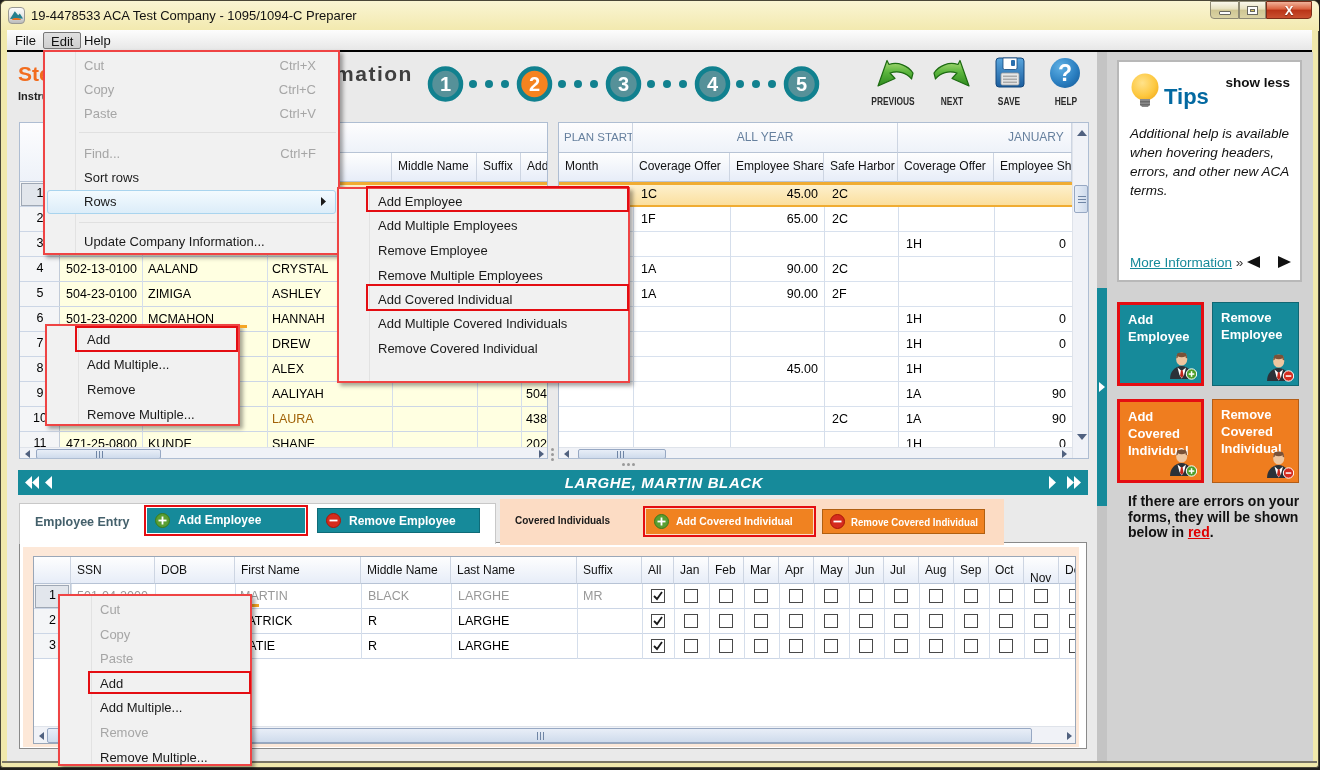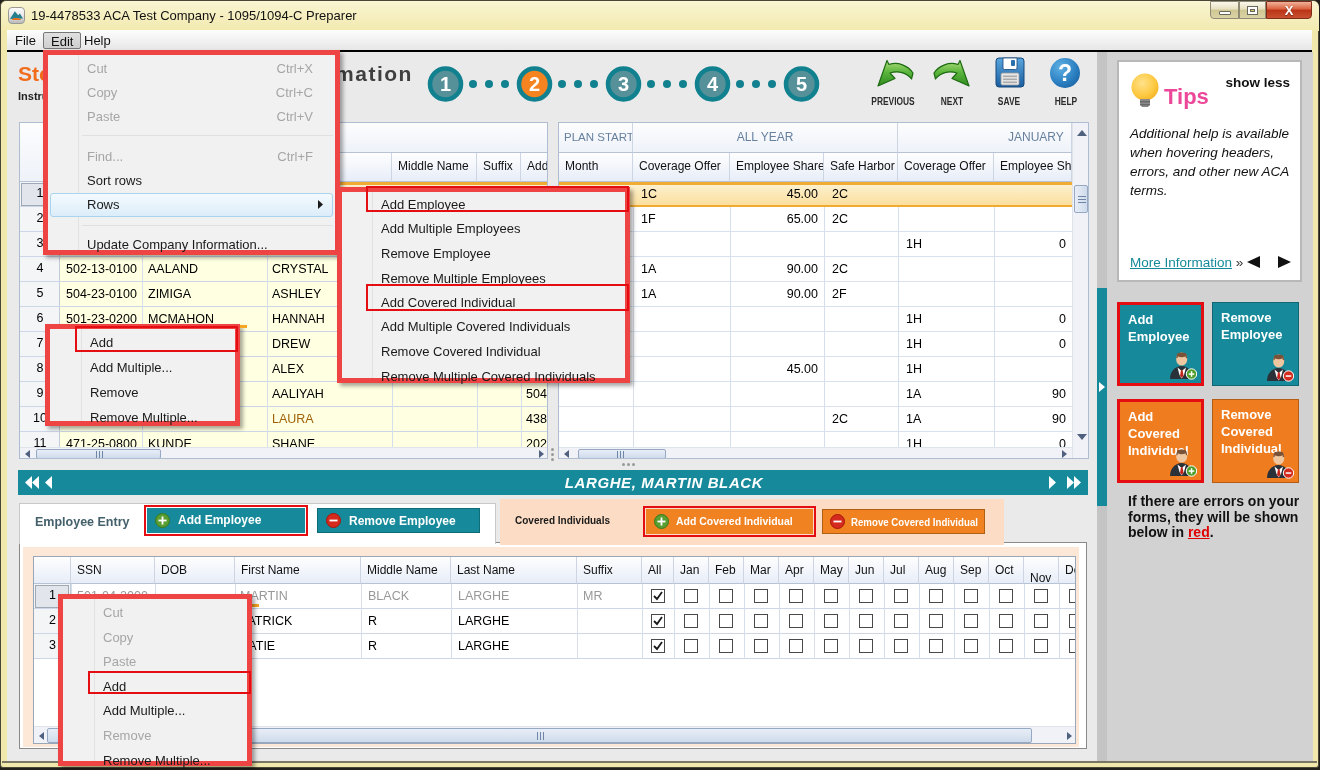--- a/index.html
+++ b/index.html
@@ -4,21 +4,21 @@
 *{margin:0;padding:0;box-sizing:border-box}
 html,body{width:1320px;height:770px;overflow:hidden;background:#201f1b;font-family:"Liberation Sans",sans-serif}
 .a{position:absolute}
 #win{position:absolute;left:0;top:0;width:1319px;height:768px;background:#f1e9ac;border:1px solid #4a4738;border-radius:6px 6px 3px 3px}
 #title{position:absolute;left:1px;top:1px;right:1px;height:30px;background:linear-gradient(#faf5d3,#f2e9ae);border-radius:6px 6px 0 0}
 #mbar{position:absolute;left:7px;top:30px;width:1305px;height:22px;background:linear-gradient(#fdfdfd,#e7e7e7);border-bottom:2px solid #000}
 #content{position:absolute;left:7px;top:52px;width:1305px;height:709px;background:#eaeaea}
 .mi{position:absolute;top:2px;height:17px;line-height:17px;padding:0 7px;font-size:13px;color:#111}
 .gridhead{background:linear-gradient(#fefefe,#e7edf8);border-right:1px solid #cdd5e2;border-bottom:1px solid #b7c3d5;font-size:12px;color:#111;white-space:nowrap;overflow:hidden}
 .ghg{background:linear-gradient(#fdfdfe,#eef2f9);border-right:1px solid #cdd5e2;border-bottom:1px solid #b7c3d5;font-size:12px;color:#66809e;white-space:nowrap;overflow:hidden}
-.menu{position:absolute;background:#f1f1f1;border:5px solid #ef4444;box-shadow:3px 3px 4px rgba(0,0,0,.35);z-index:50}
+.menu{position:absolute;background:#f1f1f1;border:2px solid #ef4444;box-shadow:3px 3px 4px rgba(0,0,0,.35);z-index:50}
 .menu .gut{position:absolute;top:0;bottom:0;border-right:1px solid #e2e2e2;width:0}
 .menu .it{position:absolute;left:30px;right:0;height:24px;line-height:24px;padding-left:9px;font-size:13px;color:#1a1a1a;white-space:nowrap}
 .menu .dis{color:#a6a6a6}
 .menu .sc{position:absolute;right:22px;top:0;font-size:13px}
 .redbox{position:absolute;border:2px solid #e40d12;z-index:60}
 .chk{position:absolute;width:14px;height:14px;border:1px solid #494949;background:#fff}
 .tealbtn{position:absolute;background:#168a9a;color:#fff;font-weight:bold;font-size:12px;line-height:25px;white-space:nowrap}
 .orgbtn{position:absolute;background:#f08221;color:#fff;font-weight:bold;font-size:12px;line-height:25px;white-space:nowrap}
 .sbtn{position:absolute;width:87px;height:84px;color:#fff;font-weight:bold;font-size:13px;line-height:17px;padding:6px 0 0 8px}
 </style></head>
@@ -485,21 +485,21 @@
             <stop offset="0" stop-color="#ffe28a"></stop>
             <stop offset=".6" stop-color="#fdc840"></stop>
             <stop offset="1" stop-color="#f0a818"></stop>
           </radialGradient>
         </defs>
         <circle cx="15" cy="15" r="13.5" fill="url(#bulb)"></circle>
         <path d="M10,27 h10 v5 l-2,3 h-6 l-2,-3 Z" fill="#8a8a8a"></path>
         <rect x="10" y="29" width="10" height="1.5" fill="#6a6a6a"></rect>
         <rect x="10" y="32" width="10" height="1.5" fill="#6a6a6a"></rect>
       </svg>
-      <div class="a" style="left:45px;top:22px;font-size:22px;font-weight:bold;color:#ec4899">Tips</div>
+      <div class="a" style="left:45px;top:22px;font-size:22px;font-weight:bold;color:#0369a1">Tips</div>
       <div class="a" style="right:10px;top:13px;font-size:13.5px;font-weight:bold;color:#111">show less</div>
       <div class="a" style="left:11px;top:62px;width:165px;font-size:13.5px;font-style:italic;color:#111;line-height:19px">Additional help is available when hovering headers, errors, and other new ACA terms.</div>
       <div class="a" style="left:11px;top:193px;font-size:13.5px"><span style="color:#168a9a;text-decoration:underline">More Information</span> <span style="color:#333">»</span></div>
       <svg class="a" style="left:128px;top:194px" width="46" height="12">
         <polygon points="13,0 13,12 0,6" fill="#111"></polygon>
         <polygon points="31,0 31,12 44,6" fill="#111"></polygon>
       </svg>
     </div>
     <div class="sbtn" style="left:1117px;top:302px;background:#168a9a;border:3px solid #e40d12;">Add<br>Employee<svg class="a" style="right:4px;bottom:3px" width="30" height="30">
         <path d="M3,29 a11.5,13 0 0 1 23,0 Z" fill="#2b3138"></path>
@@ -572,21 +572,20 @@
     </div>
     <div class="menu" style="left:337px;top:187px;width:293px;height:196px">
       <div class="gut" style="left:30px"></div>
       <div class="it " style="top:1px;left:30px">Add Employee</div>
       <div class="it " style="top:25px;left:30px">Add Multiple Employees</div>
       <div class="it " style="top:50px;left:30px">Remove Employee</div>
       <div class="it " style="top:75px;left:30px">Remove Multiple Employees</div>
       <div class="it " style="top:99px;left:30px">Add Covered Individual</div>
       <div class="it " style="top:123px;left:30px">Add Multiple Covered Individuals</div>
       <div class="it " style="top:148px;left:30px">Remove Covered Individual</div>
-      <div class="it " style="top:173px;left:30px">Remove Multiple Covered Individuals</div>
     </div>
     <div class="menu" style="left:45px;top:324px;width:195px;height:102px">
       <div class="gut" style="left:31px"></div>
       <div class="it " style="top:2px;left:31px">Add</div>
       <div class="it " style="top:27px;left:31px">Add Multiple...</div>
       <div class="it " style="top:52px;left:31px">Remove</div>
       <div class="it " style="top:77px;left:31px">Remove Multiple...</div>
     </div>
     <div class="menu" style="left:58px;top:594px;width:194px;height:172px">
       <div class="gut" style="left:31px"></div>

